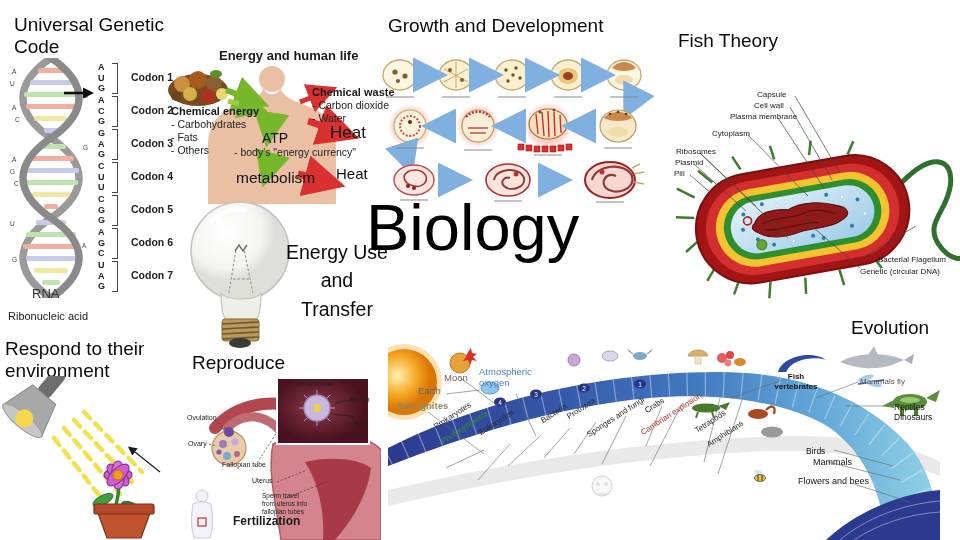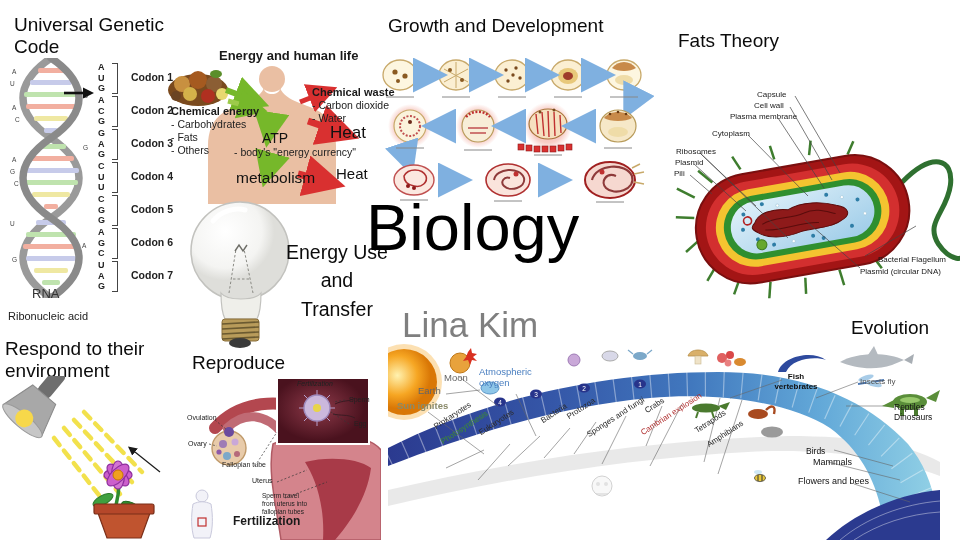--- a/index.html
+++ b/index.html
@@ -266,21 +266,21 @@
       <line x1="18" y1="94" x2="46" y2="94"></line>
         <line x1="86" y1="96" x2="114" y2="96"></line>
         <line x1="156" y1="101" x2="184" y2="101"></line>
         <line x1="226" y1="94" x2="254" y2="94"></line>
       <line x1="22" y1="146" x2="50" y2="146"></line>
         <line x1="116" y1="147" x2="144" y2="147"></line>
         <line x1="218" y1="148" x2="246" y2="148"></line>
     </g>
   </svg>
 
-  <div class="t sec-title" style="left:678px;top:30px;">Fats Theory</div>
+  <div class="t sec-title" style="left:678px;top:30px;">Fish Theory</div>
 
   <svg class="svgbox" style="left:660px;top:78px;" width="300" height="226" viewBox="0 0 300 226">
     <defs>
       <linearGradient id="cyto" x1="0" y1="0" x2="1" y2="1">
           <stop offset="0%" stop-color="#E2F2FA"></stop>
           <stop offset="100%" stop-color="#9CCBE8"></stop>
         </linearGradient>
     </defs>
     <g transform="rotate(-10 150 140)">
       <g stroke="#3E7D2E" stroke-width="2.5">
@@ -343,21 +343,21 @@
   </svg>
 
   <div class="t lbl8" style="left:757px;top:90px;">Capsule</div>
   <div class="t lbl8" style="left:754px;top:101px;">Cell wall</div>
   <div class="t lbl8" style="left:730px;top:112px;">Plasma membrane</div>
   <div class="t lbl8" style="left:712px;top:129px;">Cytoplasm</div>
   <div class="t lbl8" style="left:676px;top:147px;">Ribosomes</div>
   <div class="t lbl8" style="left:675px;top:158px;">Plasmid</div>
   <div class="t lbl8" style="left:674px;top:169px;text-align:right;">Pili</div>
   <div class="t lbl8" style="left:866px;top:255px;padding-left:12px;">Bacterial Flagellum</div>
-  <div class="t lbl8" style="left:860px;top:267px;">Plasmid (circular DNA)</div>
+  <div class="t lbl8" style="left:860px;top:267px;">Genetic (circular DNA)</div>
 
   <svg class="svgbox" style="left:183px;top:193px;" width="116" height="156" viewBox="0 0 116 156">
     <defs>
       <radialGradient id="glass" cx="35%" cy="30%">
           <stop offset="0%" stop-color="#FFFFFF"></stop>
           <stop offset="75%" stop-color="#F4F4F2"></stop>
           <stop offset="100%" stop-color="#DEDEDA"></stop>
         </radialGradient>
     </defs>
     <circle cx="57" cy="58" r="49" fill="url(#glass)" stroke="#C2C2BE" stroke-width="1.5"></circle>
@@ -377,21 +377,20 @@
         <line x1="39" y1="146" x2="76" y2="144"></line>
     </g>
     <ellipse cx="57" cy="150" rx="11" ry="5" fill="#3A3A3A"></ellipse>
   </svg>
 
   <div class="t" style="left:286px;top:238px;font-size:19.5px;line-height:1.45;color:#0b0b0b;z-index:2;text-align:center;">Energy Use
 and
 Transfer</div>
 
   <div class="t" style="left:366px;top:192px;font-size:65px;line-height:1.1;color:#000;z-index:9;white-space:nowrap;">Biology</div>
-  <div class="t" style="left:402px;top:305px;font-size:35px;color:#7f7f7f;z-index:9;white-space:nowrap;">Lina Kim</div>
 
   <div class="t sec-title" style="left:5px;top:338px;width:152px;">Respond to their environment</div>
 
   <svg class="svgbox" style="left:2px;top:376px;" width="180" height="164" viewBox="0 0 180 164">
     <defs>
       <marker id="mK" markerWidth="7" markerHeight="7" refX="5" refY="3.5" orient="auto">
           <path d="M0,0 L7,3.5 L0,7 Z" fill="#1a1a1a"></path>
         </marker>
     </defs>
     <g transform="rotate(40 34 30)">
@@ -622,20 +621,20 @@
   <div class="t rot" style="left:544px;top:416px;z-index:2;">Bacteria</div>
   <div class="t rot" style="left:570px;top:412px;z-index:2;">Protozoa</div>
   <div class="t rot" style="left:590px;top:430px;z-index:2;">Sponges and fungi</div>
   <div class="t rot" style="left:648px;top:406px;z-index:2;">Crabs</div>
   <div class="t rot" style="left:644px;top:428px;color:#B03030;z-index:2;">Cambrian explosion</div>
   <div class="t rot" style="left:698px;top:426px;z-index:2;">Tetrapods</div>
   <div class="t rot" style="left:710px;top:440px;z-index:2;">Amphibians</div>
 
   <div class="t" style="left:774px;top:372px;width:44px;font-size:8px;font-weight:bold;text-align:center;line-height:1.2;z-index:2;">Fish
 vertebrates</div>
-  <div class="t" style="left:860px;top:377px;font-size:8px;color:#555;z-index:2;">Insects fly</div>
+  <div class="t" style="left:860px;top:377px;font-size:8px;color:#555;z-index:2;">Mammals fly</div>
   <div class="t" style="left:894px;top:402px;font-size:8.5px;line-height:1.2;z-index:2;">Reptiles
 Dinosaurs</div>
   <div class="t" style="left:806px;top:446px;font-size:8.5px;z-index:2;">Birds</div>
   <div class="t" style="left:792px;top:457px;font-size:9px;z-index:2;padding-left:21px;">Mammals</div>
   <div class="t" style="left:798px;top:476px;font-size:9px;z-index:2;">Flowers and bees</div>
 
 </div>
 
 </body></html>

